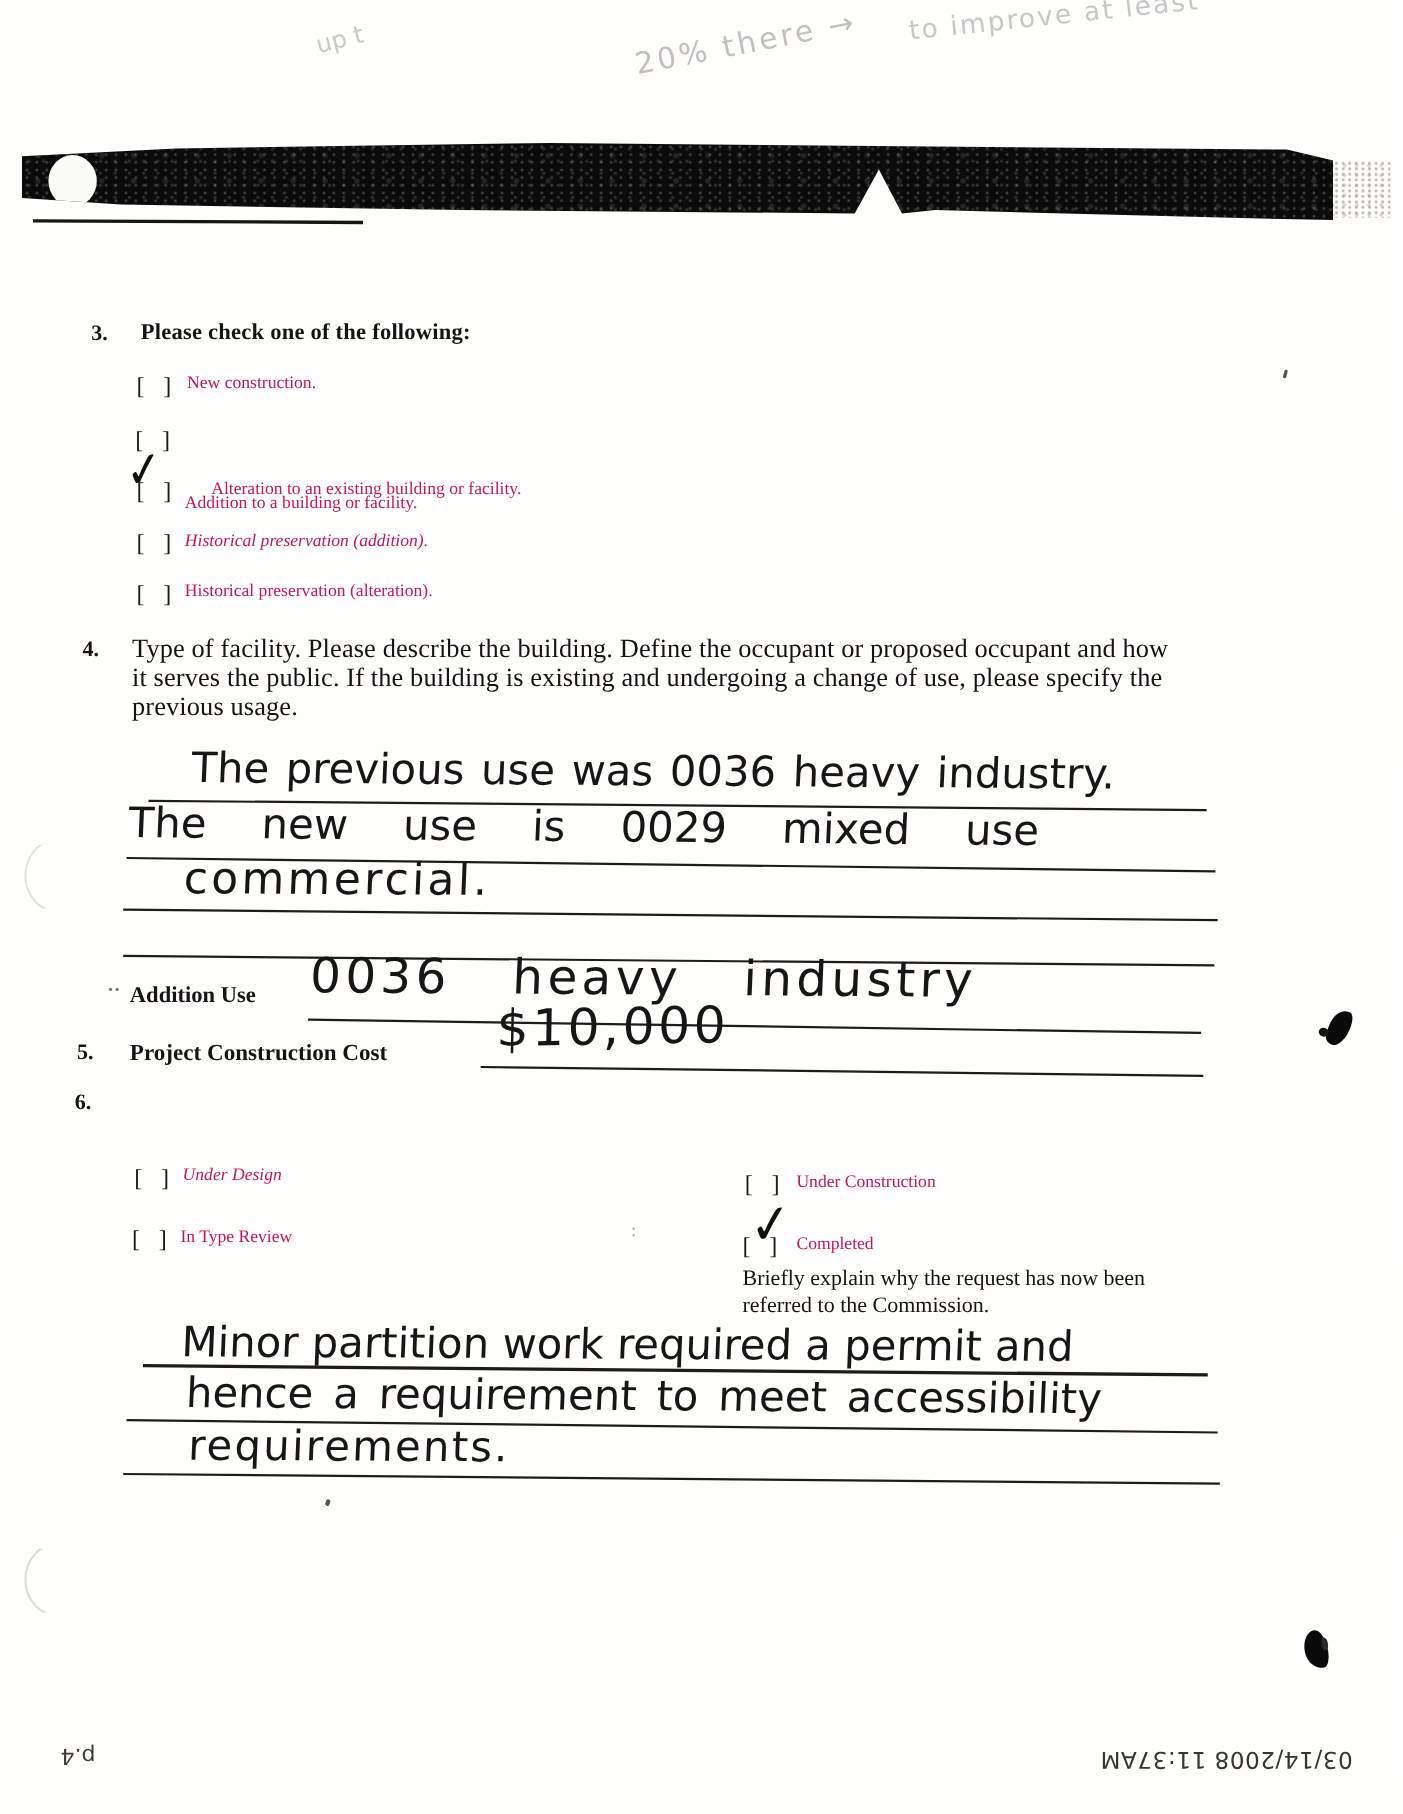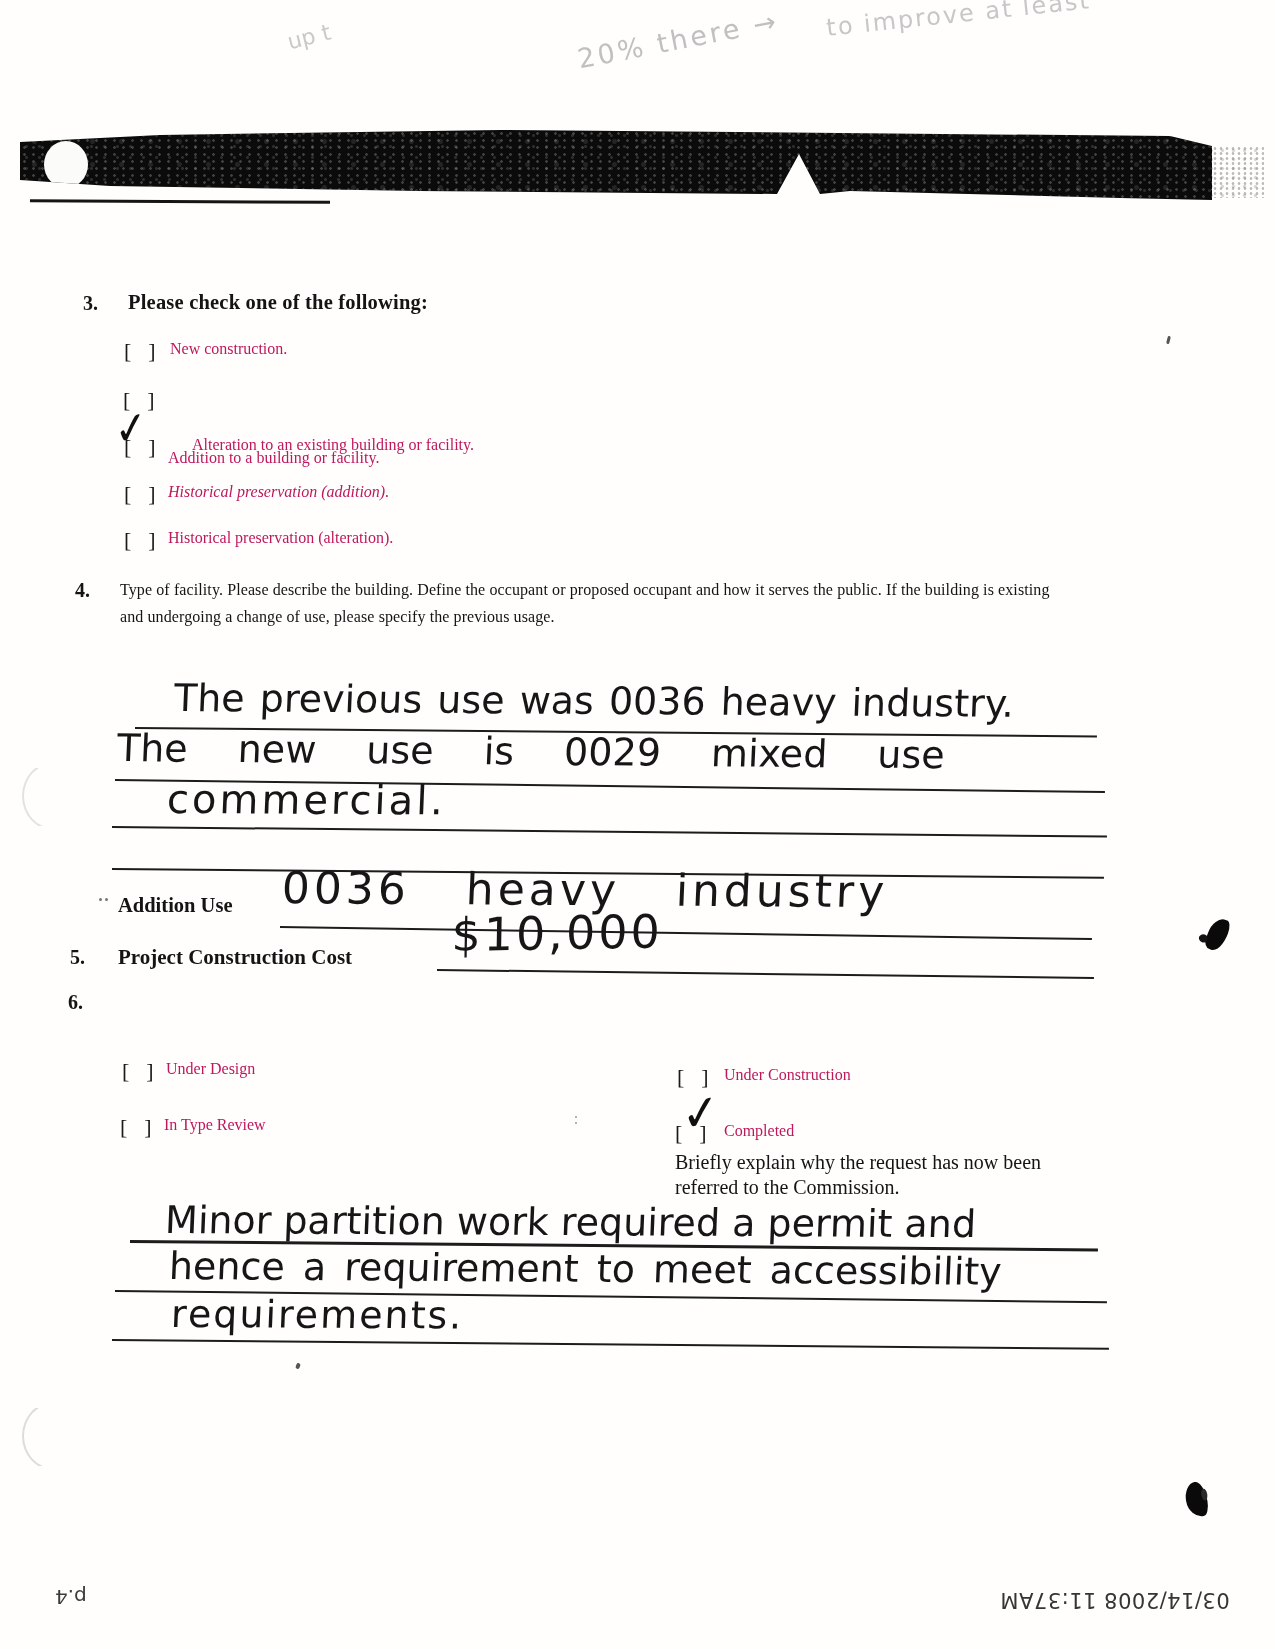--- a/index.html
+++ b/index.html
@@ -1,21 +1,21 @@
 <!DOCTYPE html>
 <html><head>
 <meta charset="utf-8">
 <style>
   html,body{margin:0;padding:0;background:#ffffff;}
   .page{position:relative;width:1275px;height:1649px;background:#fffefd;overflow:hidden;
         font-family:"Liberation Serif",serif;color:#131313;}
   .abs{position:absolute;}
   .serif{font-family:"Liberation Serif",serif;color:#141414;}
   .bold{font-weight:700;}
-  .para{font-size:16px;line-height:26.5px;letter-spacing:.1px;}
+  .para{font-size:24px;line-height:26.5px;letter-spacing:.1px;}
   .hw{font-family:"DejaVu Sans",sans-serif;color:#161616;white-space:nowrap;transform-origin:left top;}
   .rule{position:absolute;height:0;border-top:2px solid #1c1c1c;transform-origin:left center;}
   .cb{font-family:"Liberation Serif",serif;font-size:22px;white-space:pre;color:#1a1a1a;letter-spacing:2px;}
   .cblabel{font-size:16px;color:#be185d;}
   .check{position:absolute;font-family:"DejaVu Sans",sans-serif;font-weight:700;color:#101010;transform-origin:left bottom;}
   .pencil{font-family:"DejaVu Sans",sans-serif;white-space:nowrap;transform-origin:left top;}
   .flip{transform:rotate(180deg);font-family:"DejaVu Sans",sans-serif;white-space:nowrap;}
   
   .band{position:absolute;left:20px;top:130px;width:1192px;height:78px;background-color:#0b0b0b;
     background-image:
@@ -102,21 +102,21 @@
   <div class="rule" style="left:280px;top:926px;width:812px;transform:rotate(.85deg);"></div>
 
   <div class="abs serif bold" style="left:70px;top:946px;font-size:20px;">5.</div>
   <div class="abs serif bold" style="left:118px;top:945px;font-size:21px;">Project Construction Cost</div>
   <div class="abs hw" style="left:452px;top:908px;font-size:46px;letter-spacing:3px;transform:rotate(-1deg) skewX(-2deg);">$10,000</div>
   <div class="rule" style="left:437px;top:969px;width:657px;transform:rotate(.7deg);"></div>
 
   <div class="abs serif bold" style="left:68px;top:991px;font-size:20px;">6.</div>
 
   <div class="abs cb" style="left:122px;top:1058px;">[  ]</div>
-  <div class="abs cblabel" style="left:166px;top:1060px;">Under Design</div>
+  <div class="abs cblabel" style="left:166px;top:1060px;font-style:italic;">Under Design</div>
 
   <div class="abs cb" style="left:677px;top:1064px;">[  ]</div>
   <div class="abs cblabel" style="left:724px;top:1066px;">Under Construction</div>
 
   <div class="abs cb" style="left:120px;top:1114px;">[  ]</div>
   <div class="abs cblabel" style="left:164px;top:1116px;">In Type Review</div>
 
   <div class="dotmark" style="left:575px;top:1116px;width:2px;height:2px;background:#999;"></div>
   <div class="dotmark" style="left:575px;top:1122px;width:2px;height:2px;background:#999;"></div>
 

